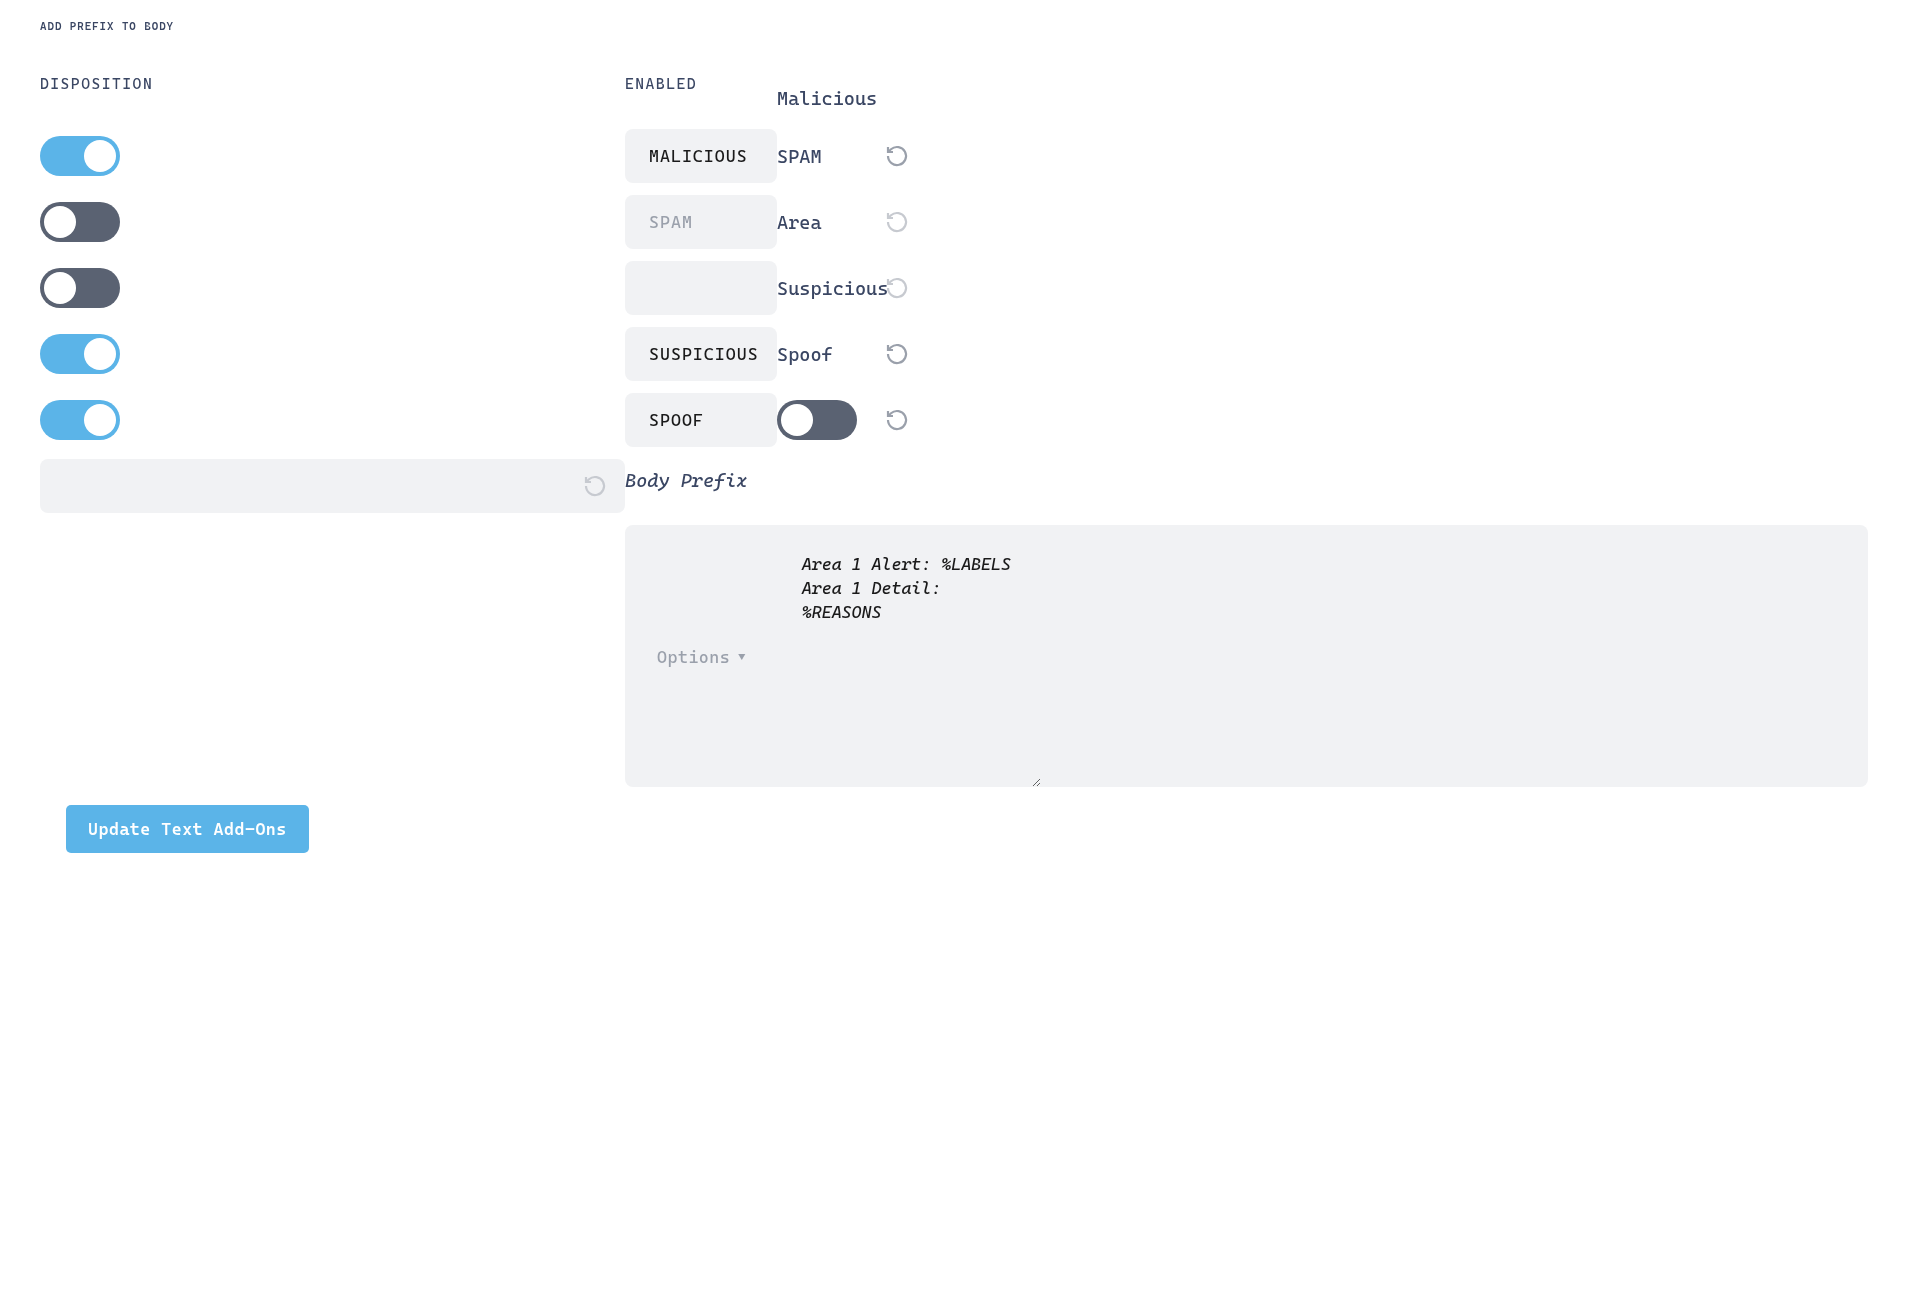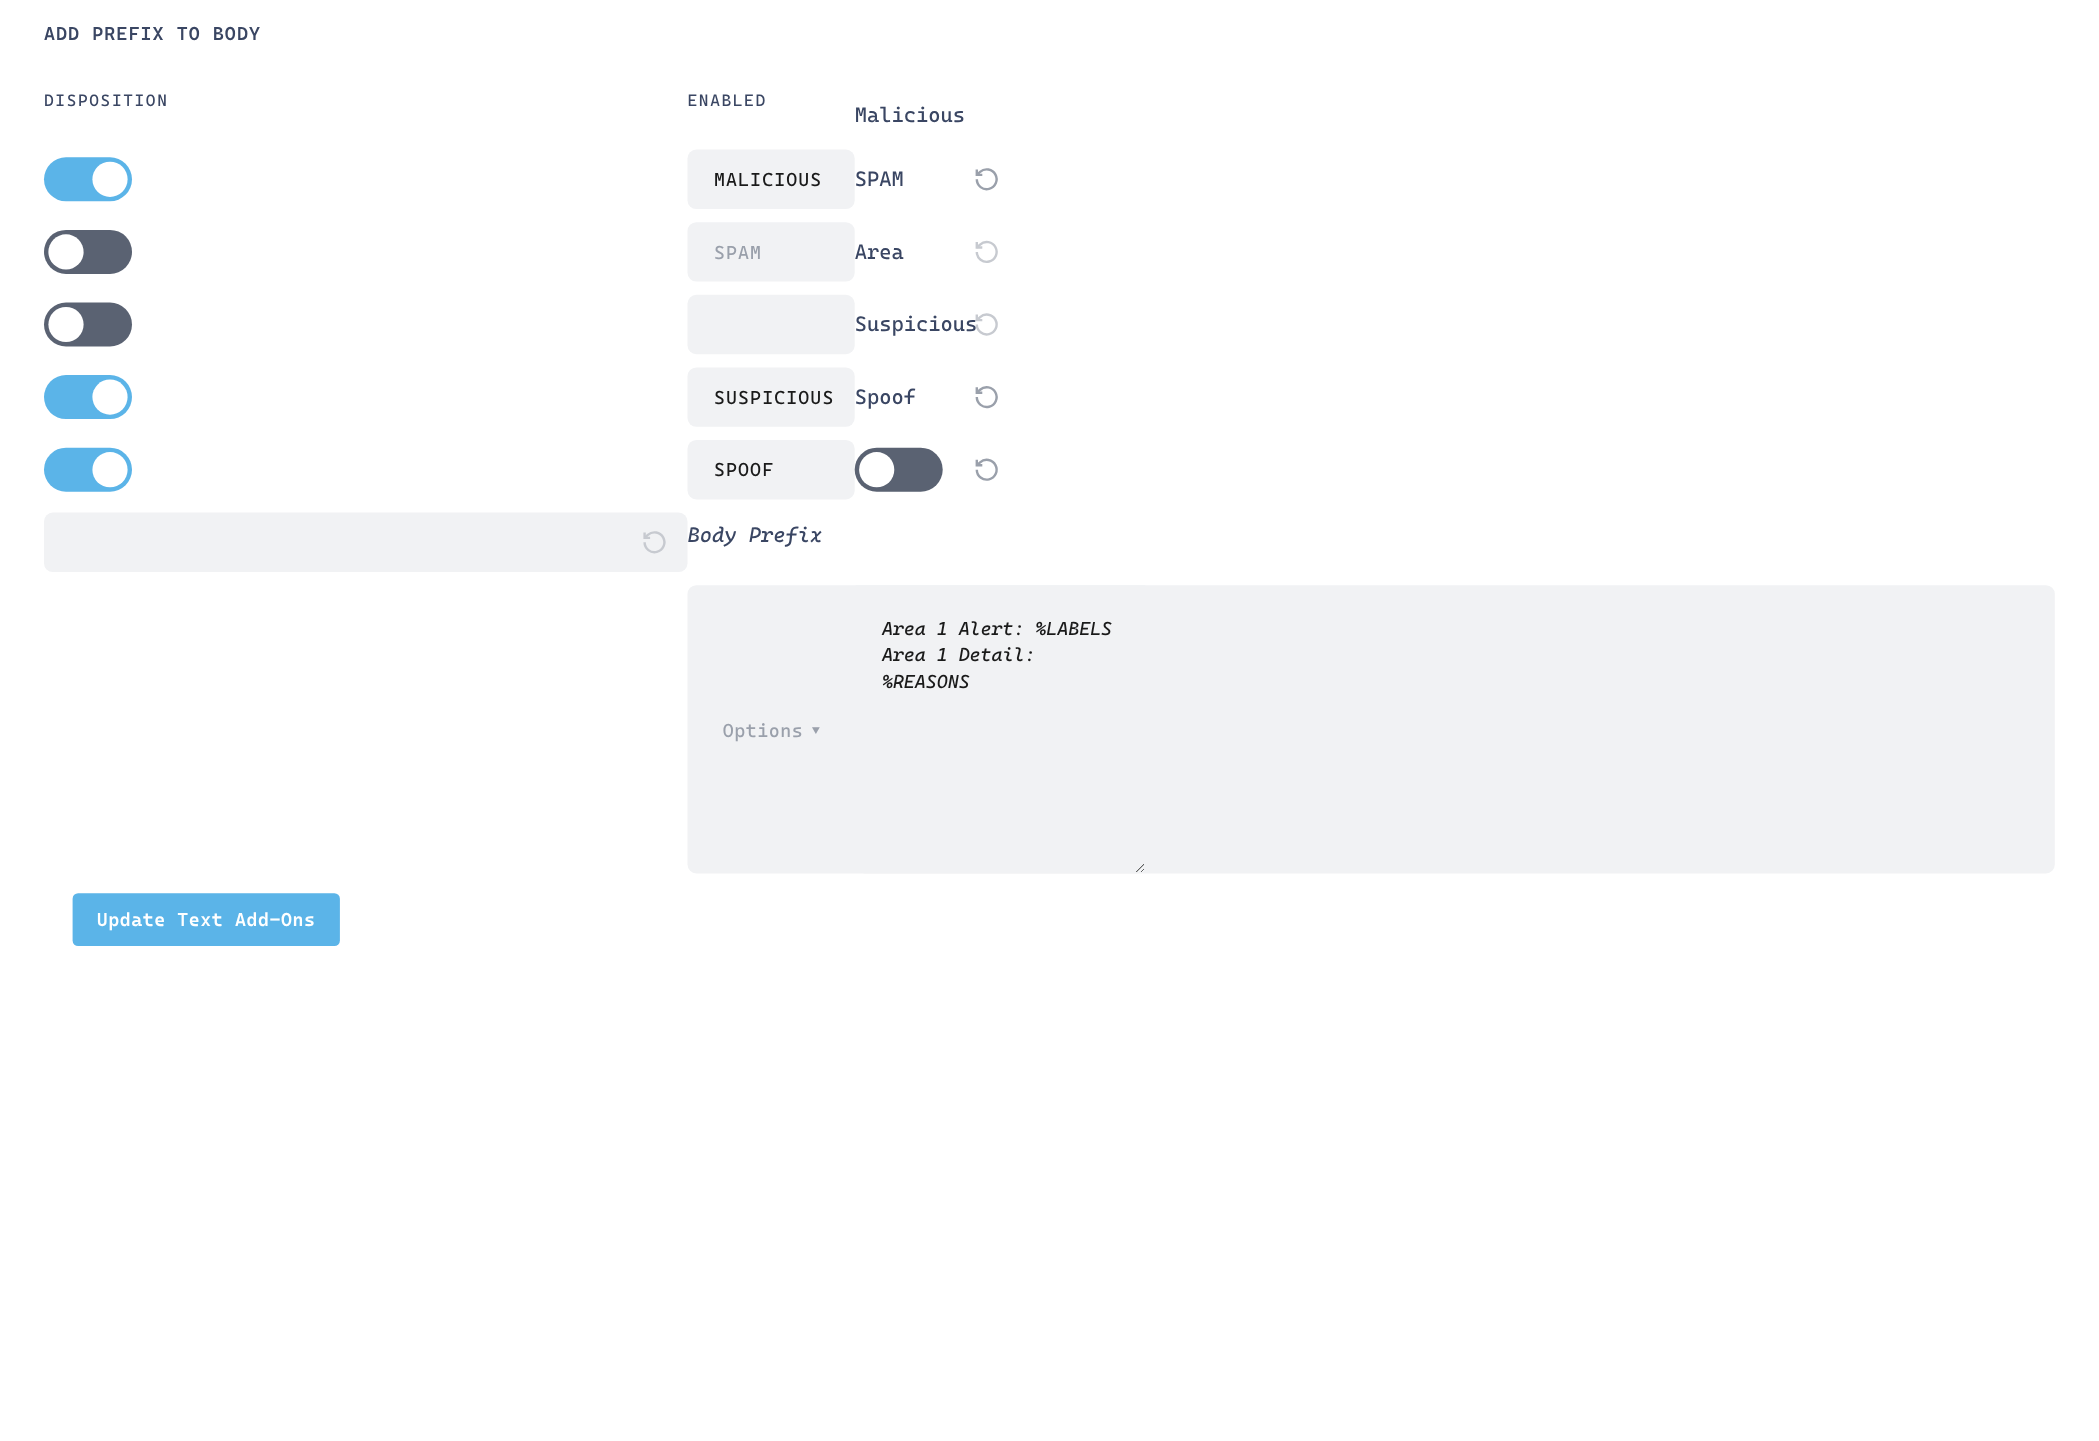--- a/index.html
+++ b/index.html
@@ -3,21 +3,21 @@
   <meta charset="utf-8">
   <style>
     * { box-sizing: border-box; margin: 0; padding: 0; }
     body {
       font-family: 'SF Mono', Monaco, 'Cascadia Code', 'Roboto Mono', Consolas, 'Courier New', monospace;
       background: #fff;
       padding: 20px 40px 40px 40px;
       color: #2d3748;
     }
     .section-title {
-      font-size: 17px;
+      font-size: 11px;
       font-weight: 600;
       letter-spacing: 1px;
       color: #3a4663;
       margin-bottom: 40px;
     }
     .table {
       display: grid;
       grid-template-columns: 585px 152px 1fr;
       column-gap: 0;
       align-items: center;

